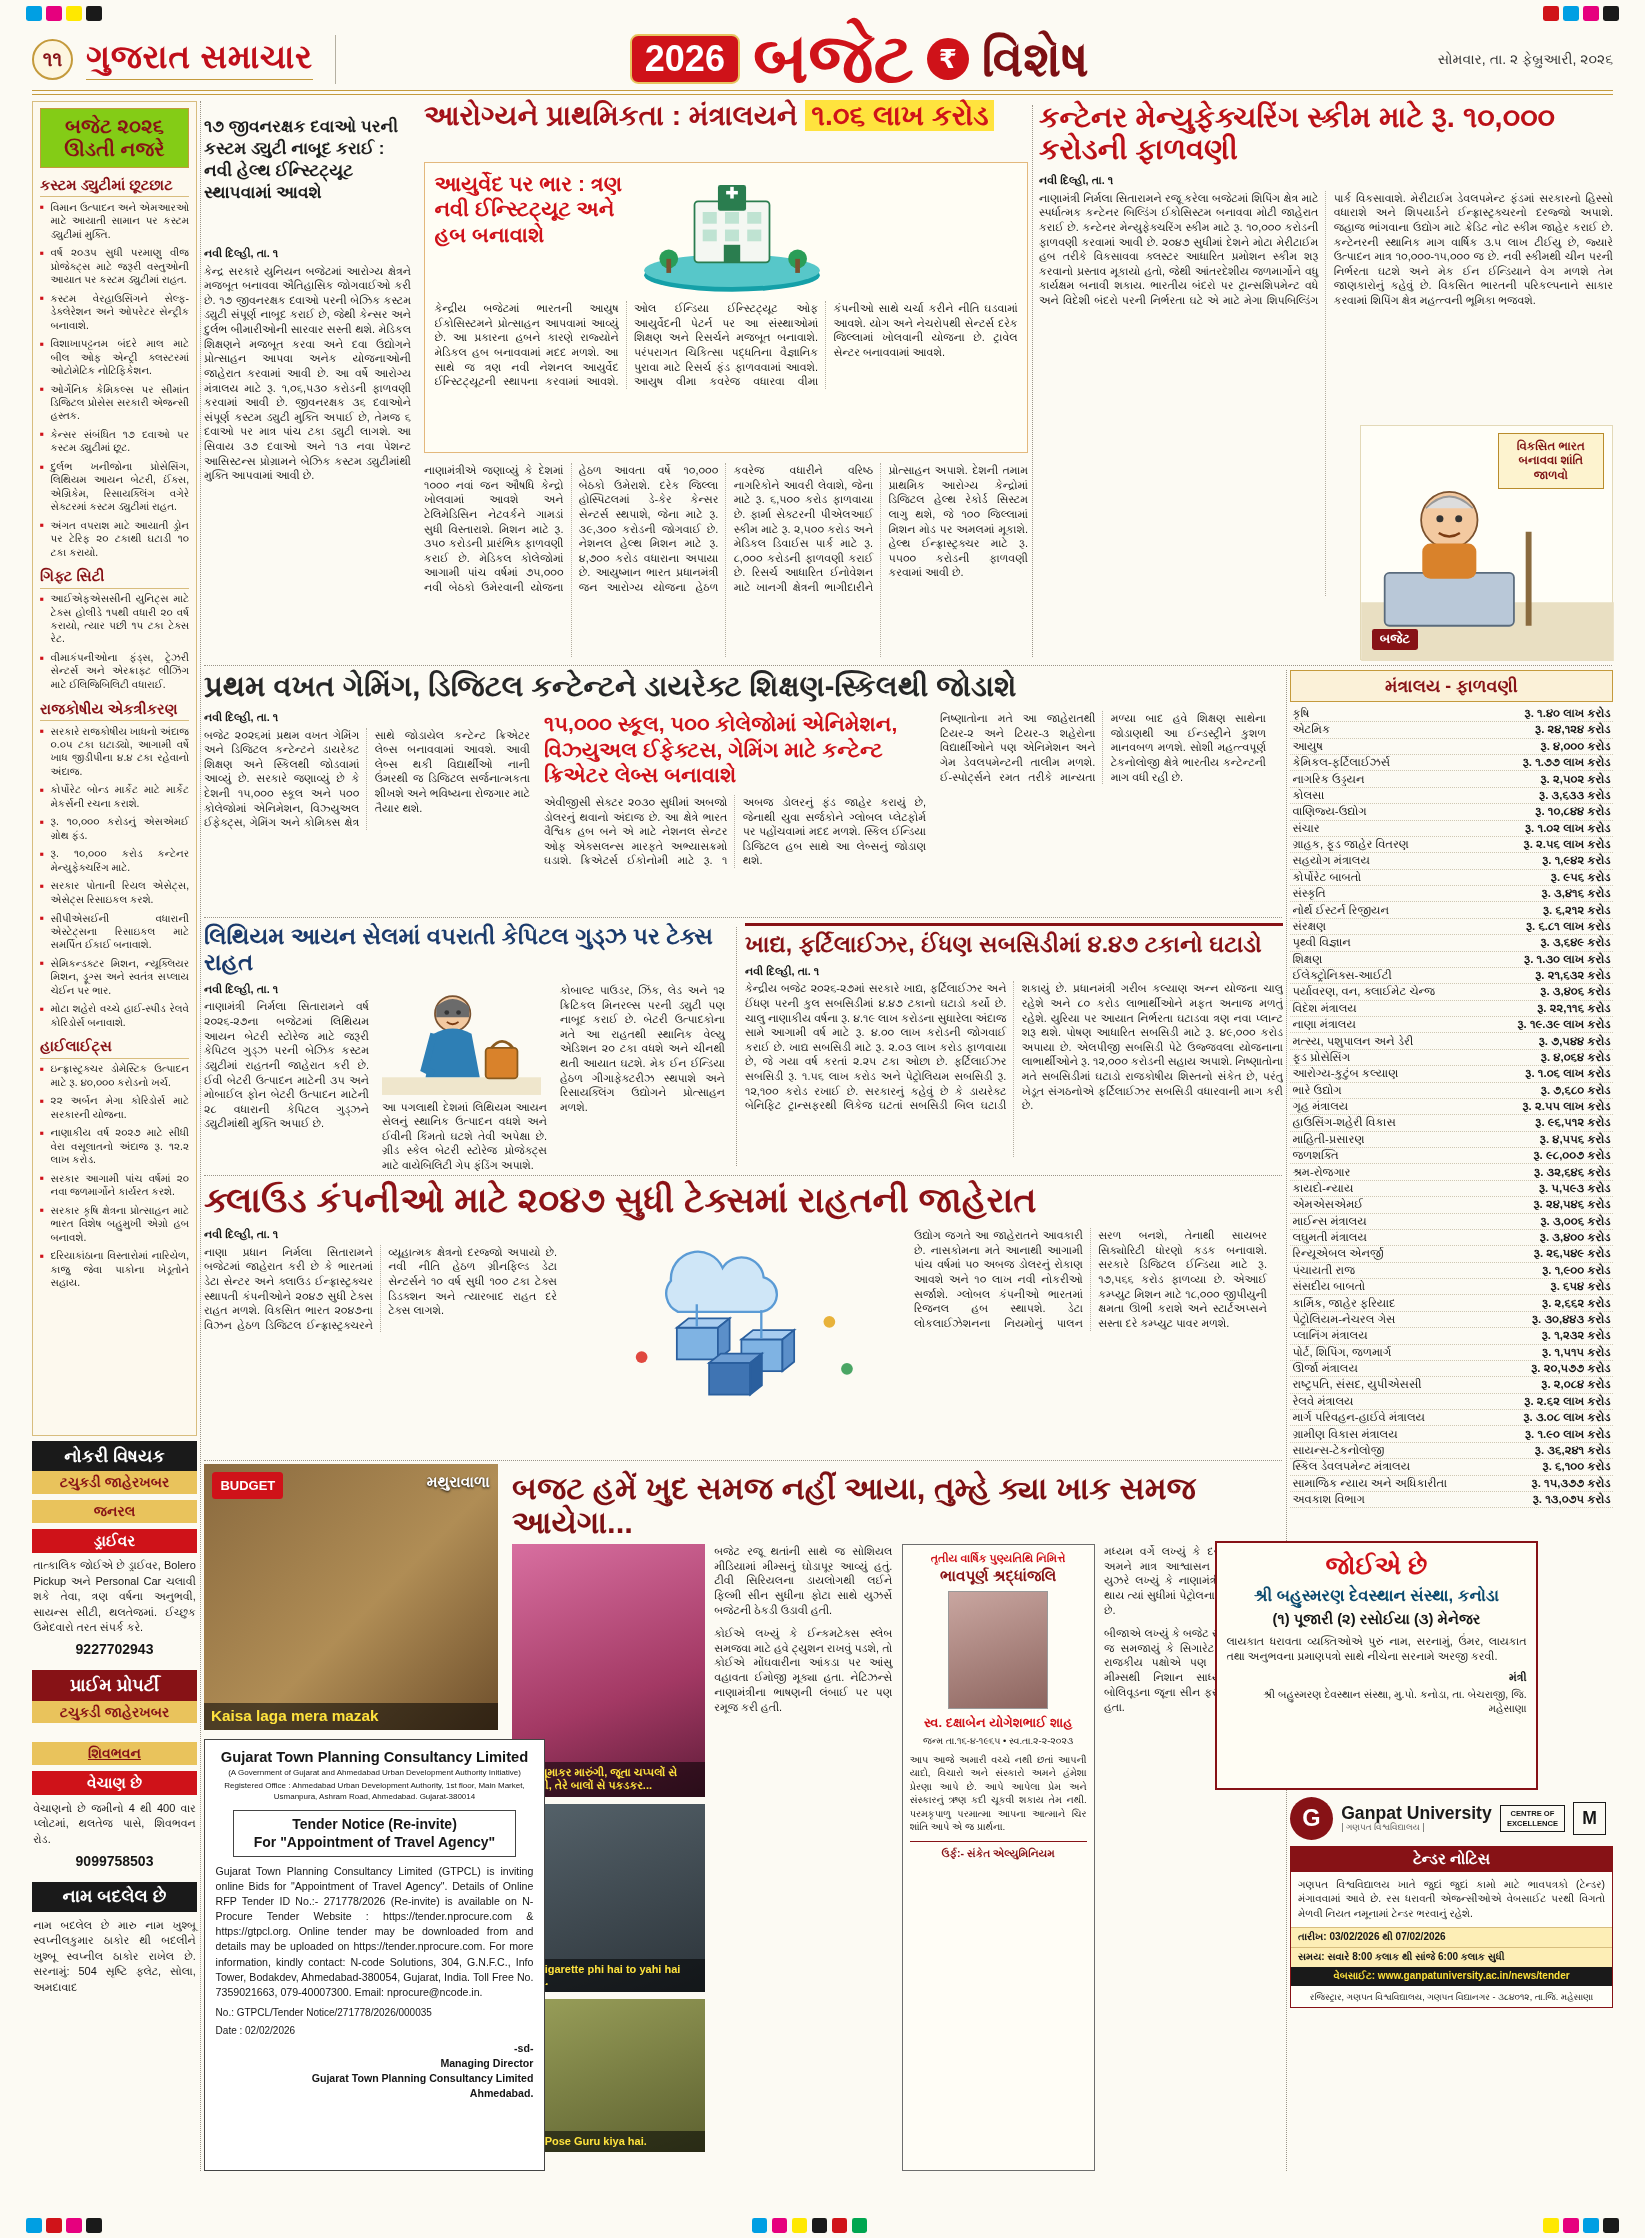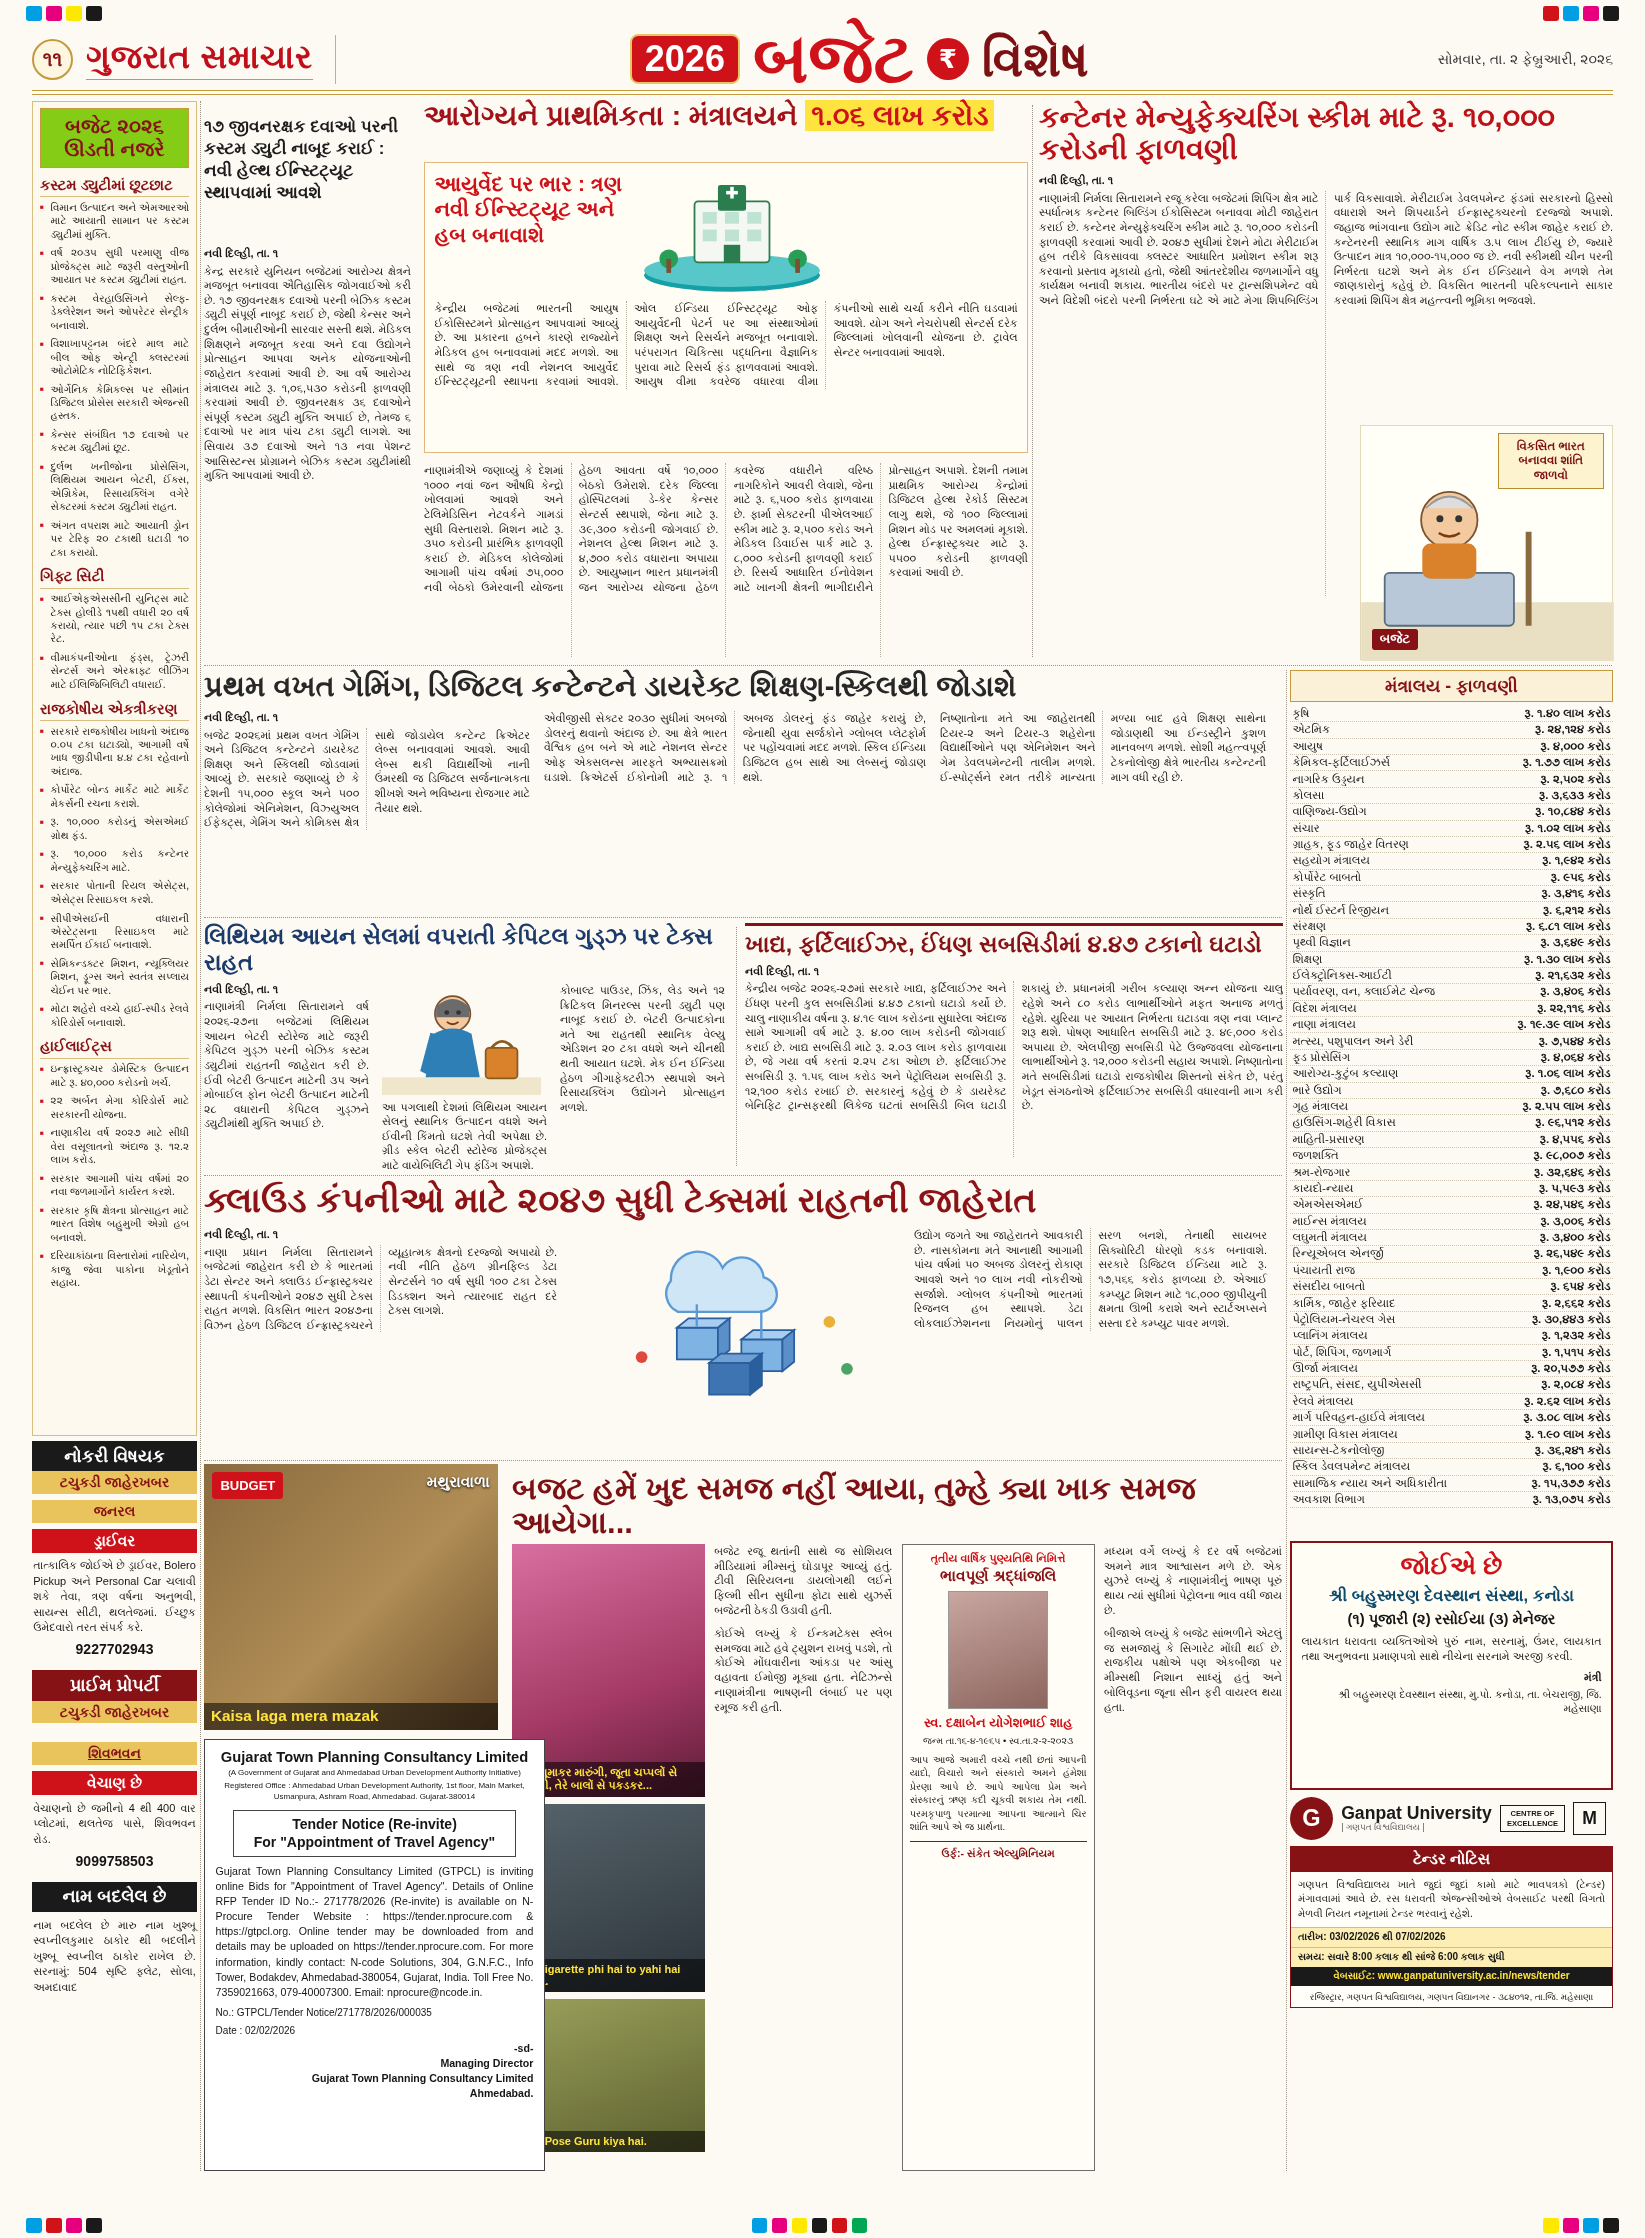--- a/index.html
+++ b/index.html
@@ -139,21 +139,21 @@
   
   #tender { top:1739px; left:204px; width:341px; height:432px; border:1.8px solid #444; background:#fff; padding:9.4px 10.6px; }
   .tn-name { text-align:center; font-weight:800; font-size:14.7px; }
   .tn-small { text-align:center; font-size:8px; line-height:1.35; margin-top:2.4px; }
   .tn-boxtitle { border:1.2px solid #444; margin:7px 17.6px; text-align:center; font-weight:800; font-size:14px; padding:4.7px; line-height:1.3; }
   .tn-body { font-size:10.6px; line-height:1.42; text-align:justify; margin-top:4.7px; }
   .tn-ref { font-size:10px; margin-top:7px; }
   .tn-sign { text-align:right; font-weight:800; font-size:10.6px; line-height:1.4; margin-top:5.9px; }
 
   
-  #wanted { top:1541px; left:1290px; width:323px; height:249px; border:2.4px double #871216; background:#fffdf4; padding:8.2px 9.4px; text-align:center; }
+  #wanted { top:1541px; left:1215px; width:323px; height:249px; border:2.4px double #871216; background:#fffdf4; padding:8.2px 9.4px; text-align:center; }
   .w-title { color:#cf1219; font-size:25px; font-weight:800; }
   .w-org { color:#0c4a6e; font-size:16.5px; font-weight:800; margin:4.7px 0; }
   .w-posts { font-size:14.7px; font-weight:800; margin:5.9px 0; }
   .w-body { font-size:11px; line-height:1.4; text-align:justify; }
   .w-sign { margin-top:7px; font-weight:800; font-size:11px; text-align:right; }
   .w-addr { font-size:10.6px; margin-top:2.4px; text-align:right; line-height:1.35; }
 
   
   #ganpat { top:1797px; left:1290px; width:323px; height:374px; }
   .gp-logos { display:flex; align-items:center; gap:8.2px; margin-bottom:5.9px; }
@@ -627,20 +627,21 @@
   <div class="abs vdiv" style="left:1286px;top:670px;height:1501px;"></div>
 
   <section id="art-gaming" class="abs">
     <h1>પ્રથમ વખત ગેમિંગ, ડિજિટલ કન્ટેન્ટને ડાયરેક્ટ શિક્ષણ-સ્કિલથી જોડાશે</h1>
     <div class="gaming-grid">
       <div class="g-colA">
         <p class="dl">નવી દિલ્હી, તા. ૧</p>
         <div class="bodytxt cols2">બજેટ ૨૦૨૬માં પ્રથમ વખત ગેમિંગ અને ડિજિટલ કન્ટેન્ટને ડાયરેક્ટ શિક્ષણ અને સ્કિલથી જોડવામાં આવ્યું છે. સરકારે જણાવ્યું છે કે દેશની ૧૫,૦૦૦ સ્કૂલ અને ૫૦૦ કોલેજોમાં એનિમેશન, વિઝ્યુઅલ ઈફેક્ટ્સ, ગેમિંગ અને કોમિક્સ ક્ષેત્ર સાથે જોડાયેલ કન્ટેન્ટ ક્રિએટર લેબ્સ બનાવવામાં આવશે. આવી લેબ્સ થકી વિદ્યાર્થીઓ નાની ઉંમરથી જ ડિજિટલ સર્જનાત્મકતા શીખશે અને ભવિષ્યના રોજગાર માટે તૈયાર થશે.</div>
       </div>
       <div class="g-colM">
+        <div class="g-sub">૧૫,૦૦૦ સ્કૂલ, ૫૦૦ કોલેજોમાં એનિમેશન, વિઝ્યુઅલ ઈફેક્ટસ, ગેમિંગ માટે કન્ટેન્ટ ક્રિએટર લેબ્સ બનાવાશે</div>
         <div class="bodytxt cols2">એવીજીસી સેક્ટર ૨૦૩૦ સુધીમાં અબજો ડોલરનું થવાનો અંદાજ છે. આ ક્ષેત્રે ભારત વૈશ્વિક હબ બને એ માટે નેશનલ સેન્ટર ઓફ એક્સલન્સ મારફતે અભ્યાસક્રમો ઘડાશે. ક્રિએટર્સ ઈકોનોમી માટે રૂ. ૧ અબજ ડોલરનું ફંડ જાહેર કરાયું છે, જેનાથી યુવા સર્જકોને ગ્લોબલ પ્લેટફોર્મ પર પહોંચવામાં મદદ મળશે. સ્કિલ ઈન્ડિયા ડિજિટલ હબ સાથે આ લેબ્સનું જોડાણ થશે.</div>
       </div>
       <div class="g-colC">
         <div class="bodytxt cols2">નિષ્ણાતોના મતે આ જાહેરાતથી ટિયર-૨ અને ટિયર-૩ શહેરોના વિદ્યાર્થીઓને પણ એનિમેશન અને ગેમ ડેવલપમેન્ટની તાલીમ મળશે. ઈ-સ્પોર્ટ્સને રમત તરીકે માન્યતા મળ્યા બાદ હવે શિક્ષણ સાથેના જોડાણથી આ ઈન્ડસ્ટ્રીને કુશળ માનવબળ મળશે. સોશી મહત્ત્વપૂર્ણ ટેકનોલોજી ક્ષેત્રે ભારતીય કન્ટેન્ટની માગ વધી રહી છે.</div>
       </div>
     </div>
   </section>
 
   <div class="abs hdiv" style="top:917px;left:204px;width:1078px;"></div>
 

